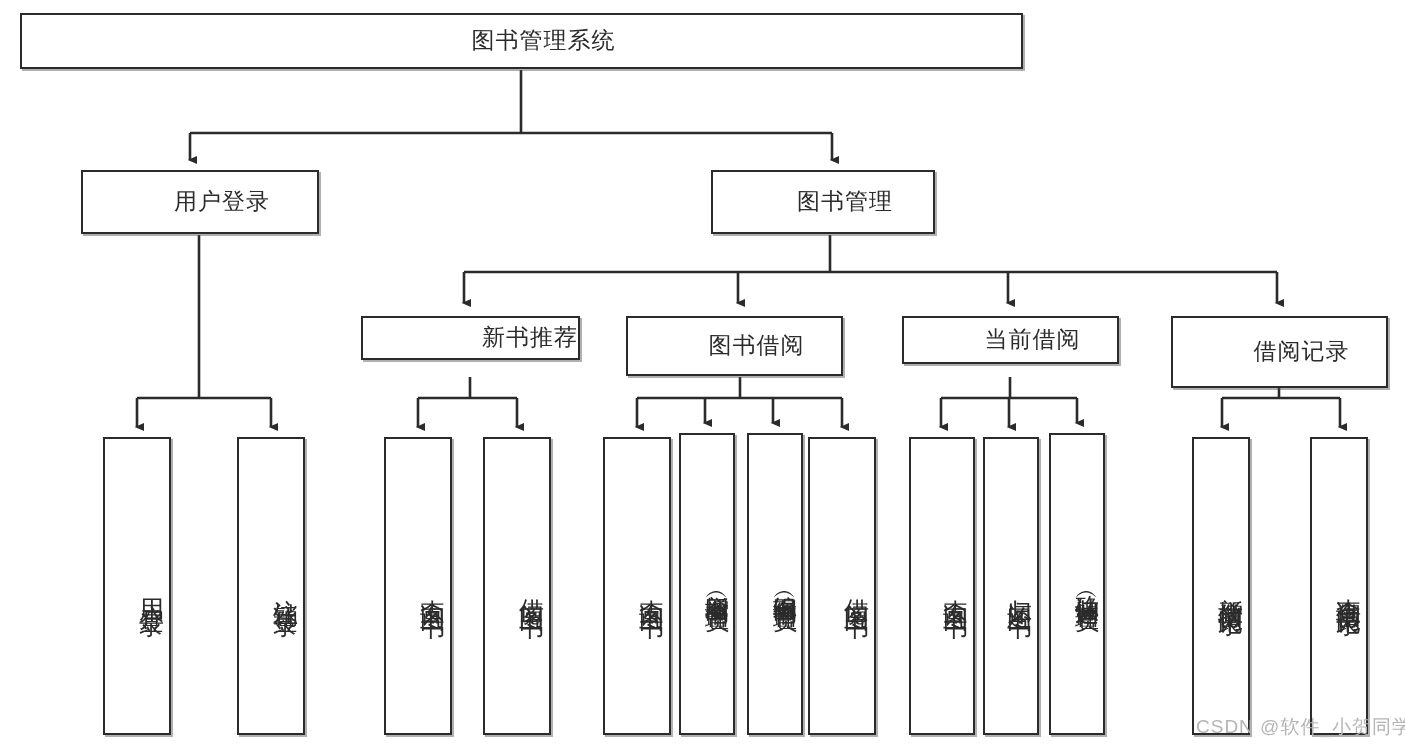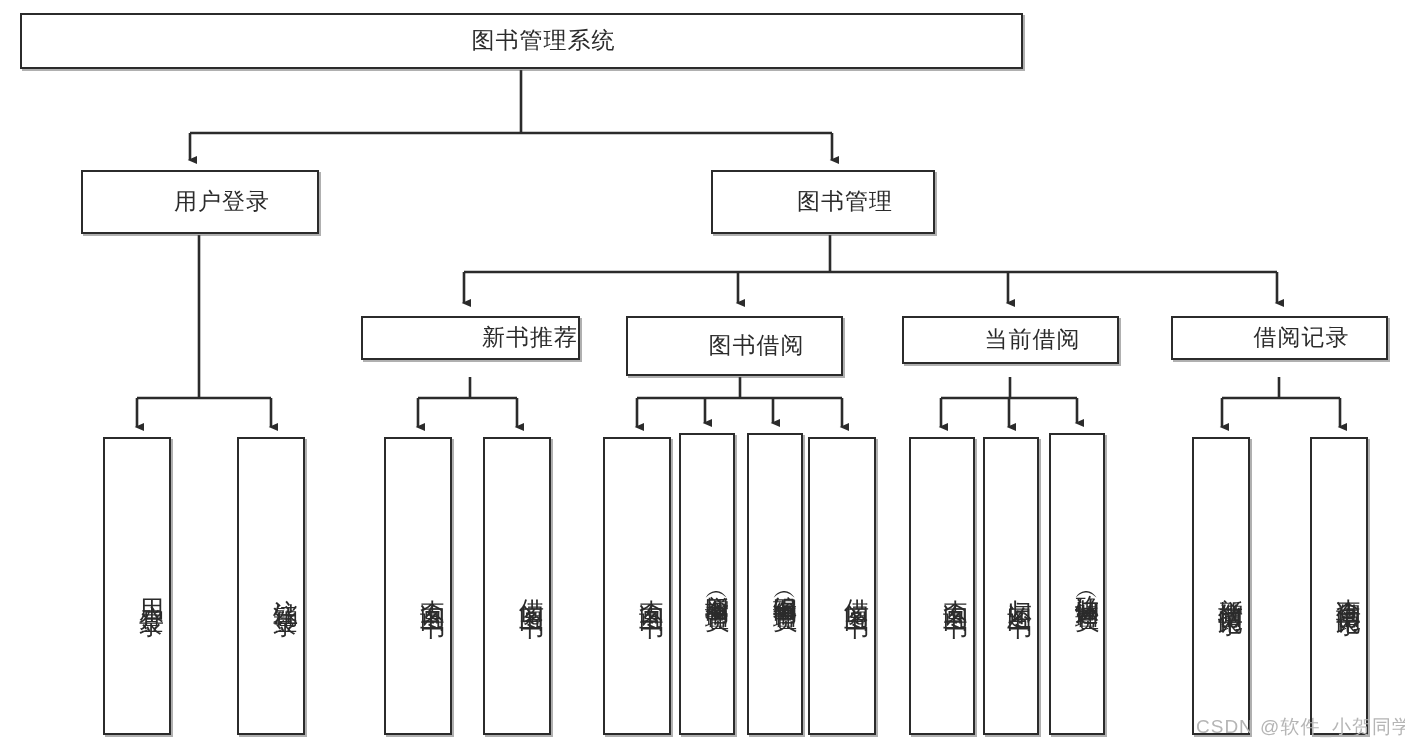--- a/index.html
+++ b/index.html
@@ -137,21 +137,21 @@
 
   <div class="node h-node" style="left:361px; top:316px; width:219px; height:44px;justify-content:flex-end;">
     <span class="node-label">新书推荐</span>
   </div>
   <div class="node h-node" style="left:626px; top:316px; width:217px; height:60px;">
     <span class="node-label">图书借阅</span>
   </div>
   <div class="node h-node" style="left:902px; top:316px; width:217px; height:48px;">
     <span class="node-label">当前借阅</span>
   </div>
-  <div class="node h-node" style="left:1171px; top:316px; width:217px; height:44px;">
+  <div class="node h-node" style="left:1171px; top:316px; width:217px; height:72px;">
     <span class="node-label">借阅记录</span>
   </div>
 
   <div class="node v-node" style="left:103px; top:437px; width:68px; height:298px;">
     <span class="node-label">用户登录</span>
   </div>
   <div class="node v-node" style="left:237px; top:437px; width:68px; height:298px;">
     <span class="node-label">注销登录</span>
   </div>
 

